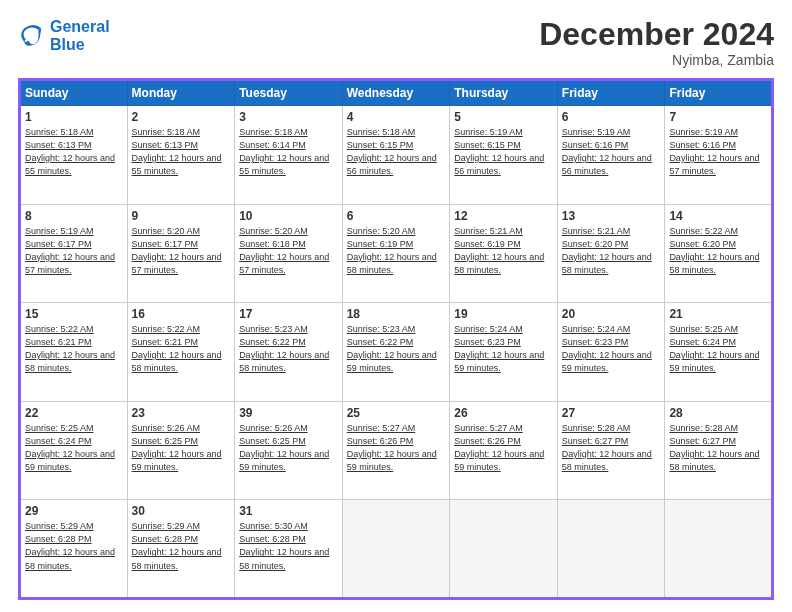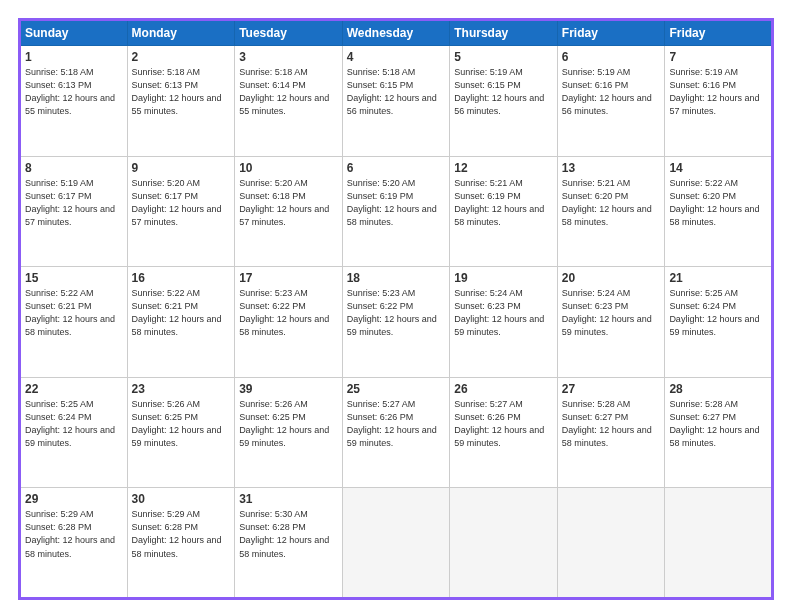--- a/index.html
+++ b/index.html
@@ -88,26 +88,43 @@
     .day-num {
       font-size: 12px;
       font-weight: bold;
       display: block;
       margin-bottom: 2px;
     }
     .day-info {
       font-size: 9px;
       line-height: 1.45;
       color: #333;
+      text-decoration: underline;
     }
   </style>
 </head>
 <body>
 
 <div class="page">
+  <div class="header">
+    <div class="logo">
+      <svg class="logo-icon" viewBox="0 0 36 36">
+        <path d="M10 22 Q4 16 10 10 Q18 4 26 10 L30 8 Q20 0 8 8 Q0 16 8 26 Z" fill="#1a6fc4"></path>
+        <path d="M26 10 L30 8 L28 20 Q26 28 18 30 Q10 32 8 26 L14 24 Q16 30 22 28 Q28 24 26 10 Z" fill="#1a6fc4"></path>
+      </svg>
+      <div class="logo-text">
+        <div><span>General</span></div>
+        <div><span style="color:#1a6fc4">Blue</span></div>
+      </div>
+    </div>
+    <div class="title-block">
+      <div class="month-title">December 2024</div>
+      <div class="location">Nyimba, Zambia</div>
+    </div>
+  </div>
 
   <table class="calendar">
     <thead>
       <tr>
         <th>Sunday</th>
         <th>Monday</th>
         <th>Tuesday</th>
         <th>Wednesday</th>
         <th>Thursday</th>
         <th>Friday</th>

